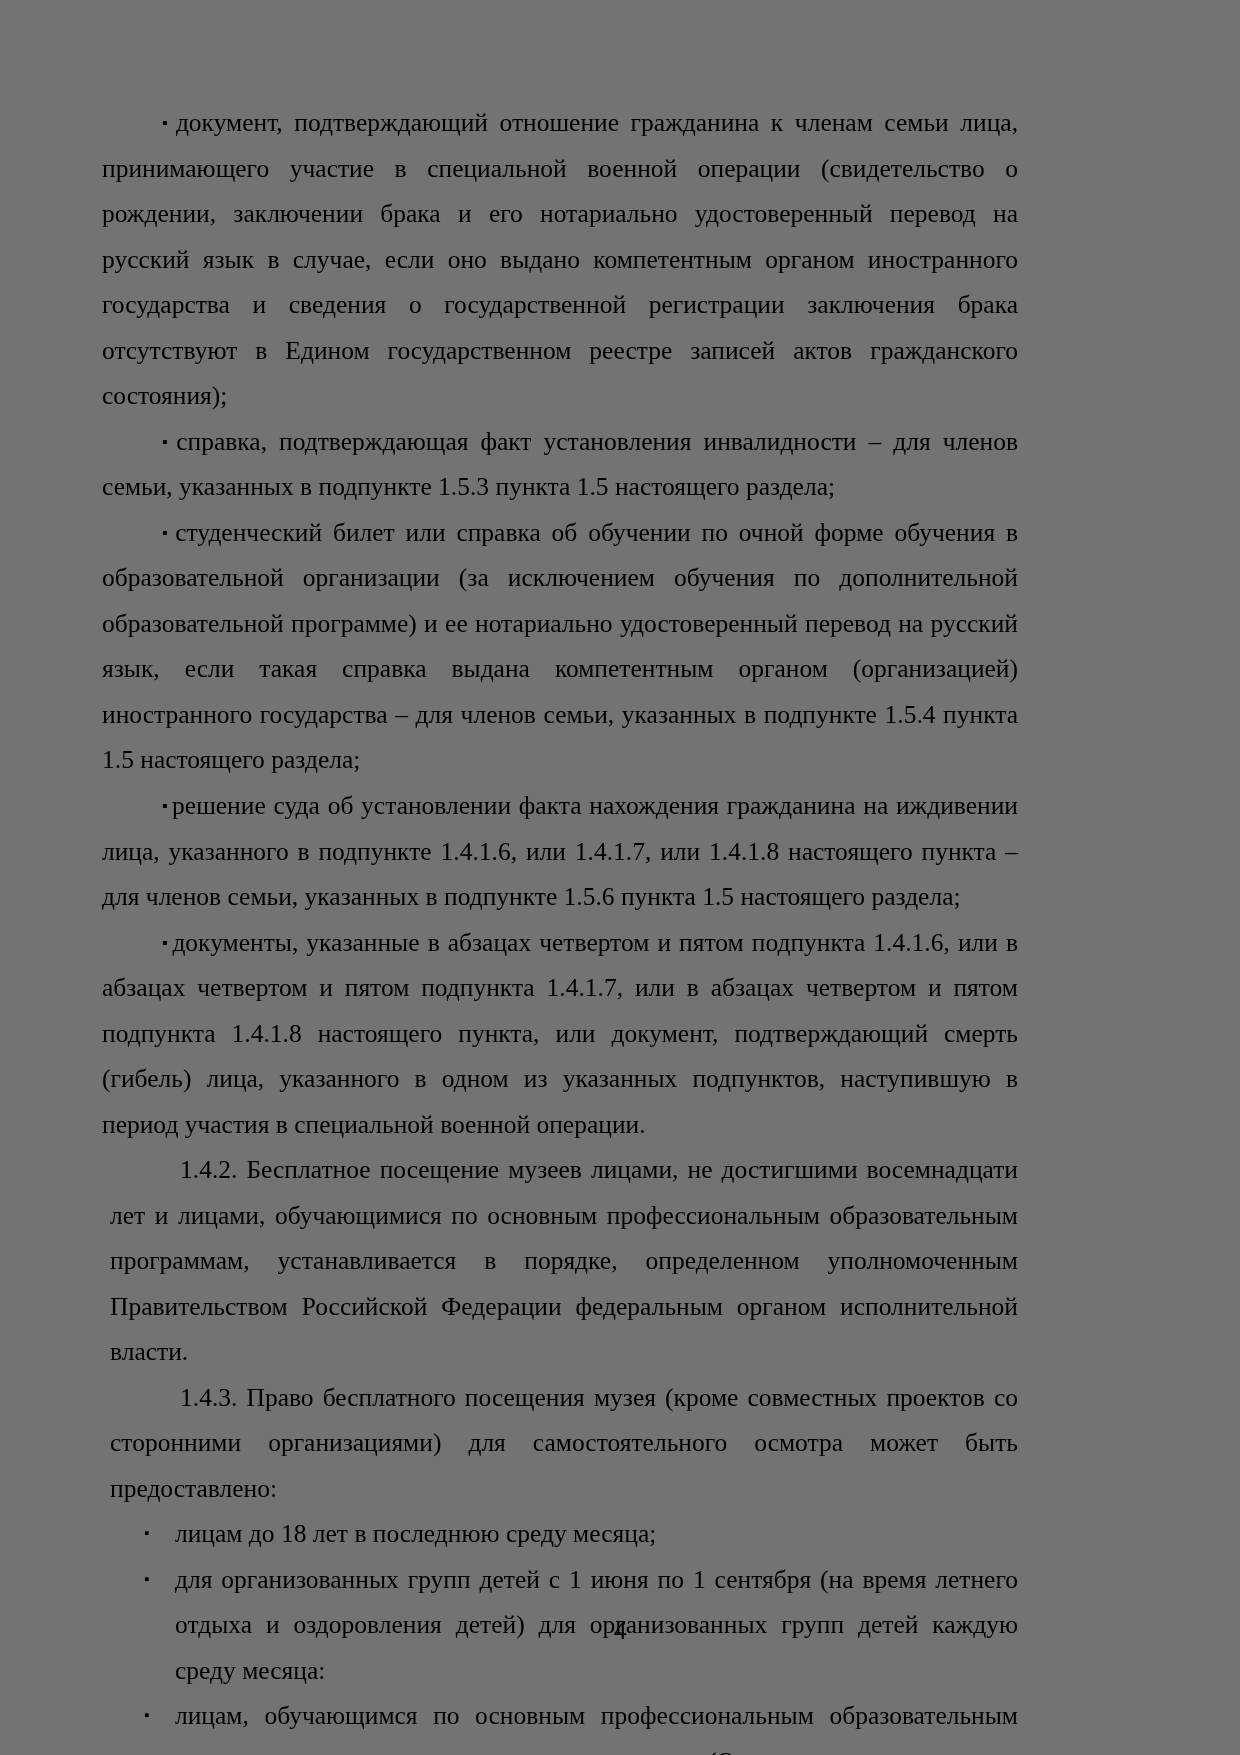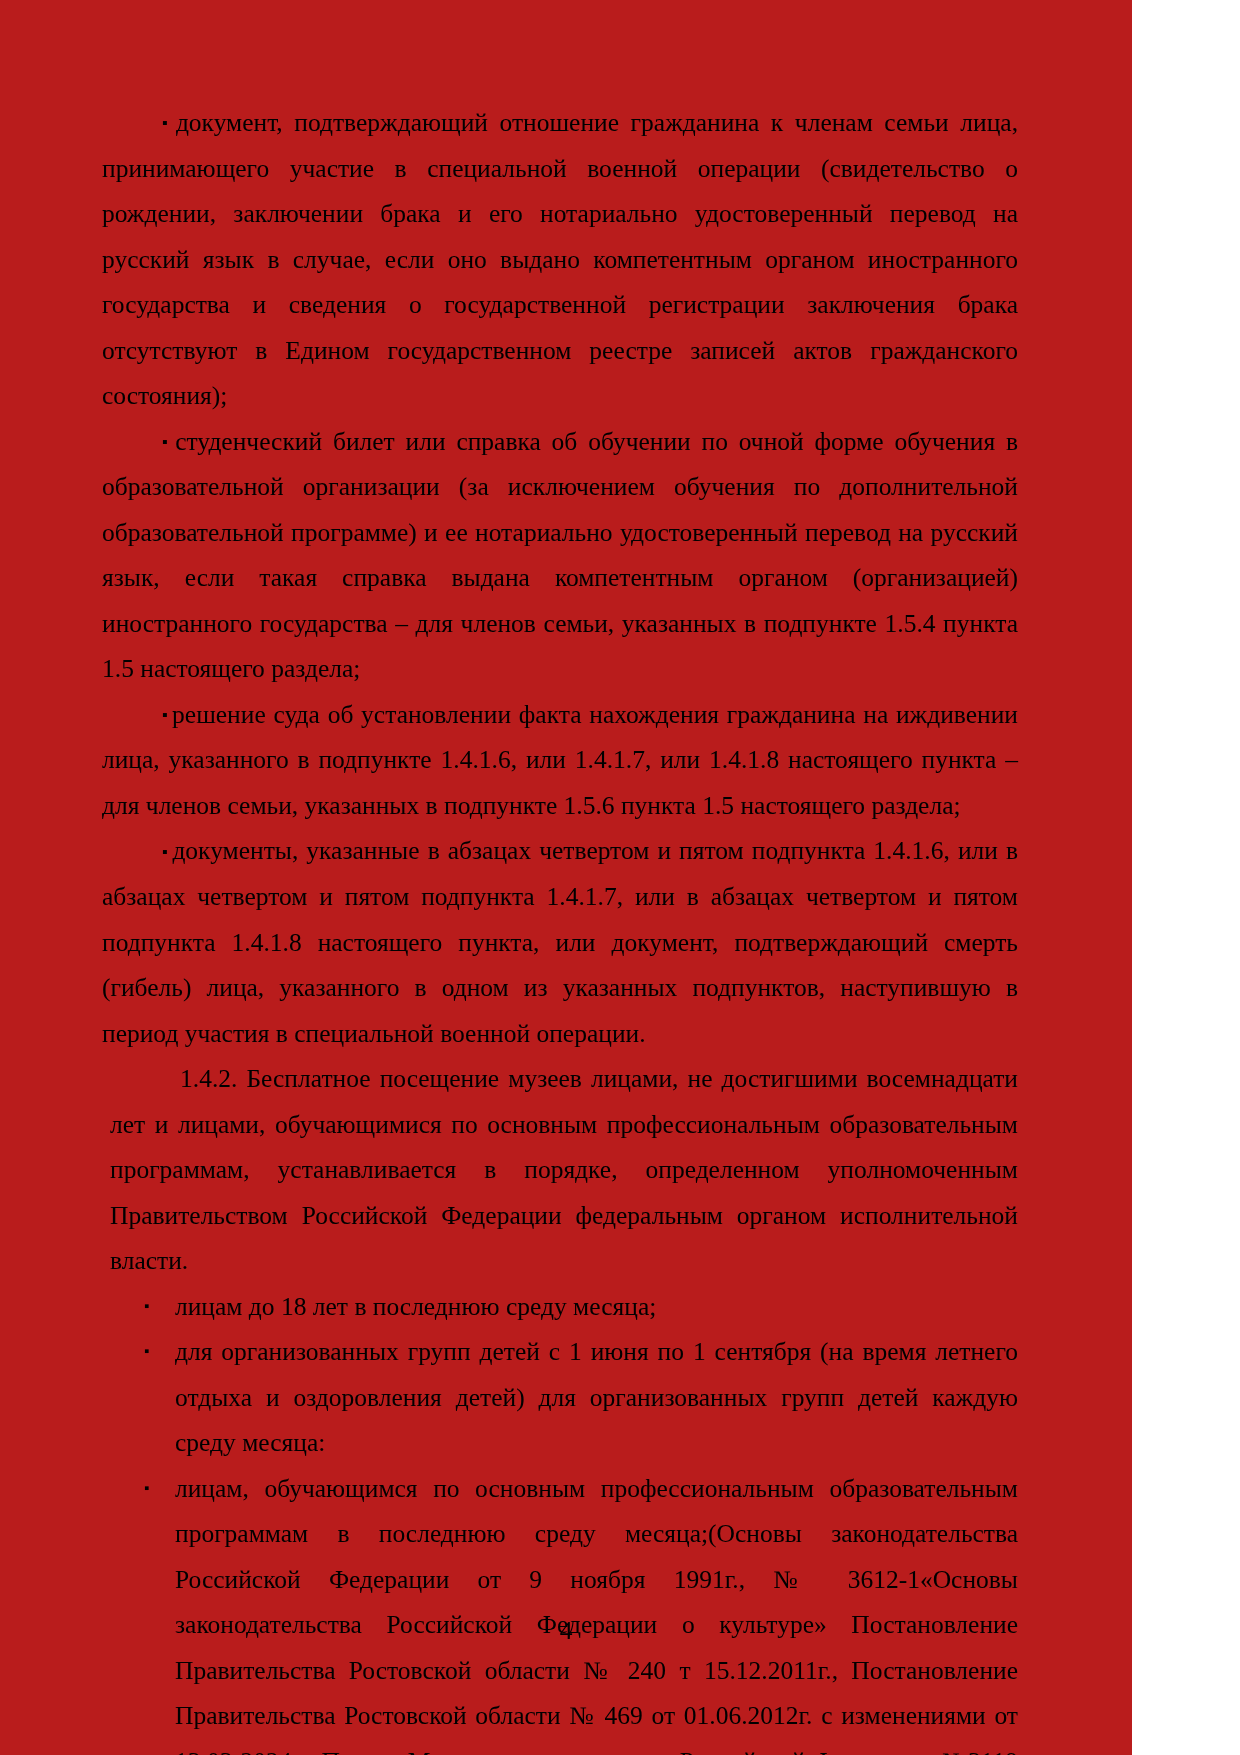--- a/index.html
+++ b/index.html
@@ -2,23 +2,23 @@
 <html lang="ru"><head>
 <meta charset="utf-8">
 <style>
   html, body {
     margin: 0;
     padding: 0;
     background: #ffffff;
   }
   .page {
     position: relative;
-    width: 1132px;
+    width: 1240px;
     height: 1755px;
-    background: #b91c1c;
+    background: #737373;
     box-sizing: border-box;
     padding: 100px 222px 0 102px;
     font-family: "Liberation Serif", "DejaVu Serif", serif;
     font-size: 25.5px;
     line-height: 45.5px;
     color: #000000;
     overflow: hidden;
   }
   .content {
     width: 916px;
@@ -75,29 +75,31 @@
   }
 </style>
 </head>
 <body>
 
 <div class="page">
   <div class="content">
 
     <p class="bullet-flow"><span class="sq">▪</span><span>документ, подтверждающий отношение гражданина к членам семьи лица, принимающего участие в специальной военной операции (свидетельство о рождении, заключении брака и его нотариально удостоверенный перевод на русский язык в случае, если оно выдано компетентным органом иностранного государства и сведения о государственной регистрации заключения брака отсутствуют в Едином государственном реестре записей актов гражданского состояния);</span></p>
 
+    <p class="bullet-flow"><span class="sq">▪</span><span>справка, подтверждающая факт установления инвалидности – для членов семьи, указанных в подпункте 1.5.3 пункта 1.5 настоящего раздела;</span></p>
 
     <p class="bullet-flow"><span class="sq">▪</span><span>студенческий билет или справка об обучении по очной форме обучения в образовательной организации (за исключением обучения по дополнительной образовательной программе) и ее нотариально удостоверенный перевод на русский язык, если такая справка выдана компетентным органом (организацией) иностранного государства – для членов семьи, указанных в подпункте 1.5.4 пункта 1.5 настоящего раздела;</span></p>
 
     <p class="bullet-flow"><span class="sq">▪</span><span>решение суда об установлении факта нахождения гражданина на иждивении лица, указанного в подпункте 1.4.1.6, или 1.4.1.7, или 1.4.1.8 настоящего пункта – для членов семьи, указанных в подпункте 1.5.6 пункта 1.5 настоящего раздела;</span></p>
 
     <p class="bullet-flow"><span class="sq">▪</span><span>документы, указанные в абзацах четвертом и пятом подпункта 1.4.1.6, или в абзацах четвертом и пятом подпункта 1.4.1.7, или в абзацах четвертом и пятом подпункта 1.4.1.8 настоящего пункта, или документ, подтверждающий смерть (гибель) лица, указанного в одном из указанных подпунктов, наступившую в период участия в специальной военной операции.</span></p>
 
     <p class="indent">1.4.2. Бесплатное посещение музеев лицами, не достигшими восемнадцати лет и лицами, обучающимися по основным профессиональным образовательным программам, устанавливается в порядке, определенном уполномоченным Правительством Российской Федерации федеральным органом исполнительной  власти.</p>
 
+    <p class="indent">1.4.3. Право бесплатного посещения музея  (кроме совместных проектов  со сторонними организациями) для самостоятельного осмотра может быть предоставлено:</p>
 
     <div class="hang"><span class="sq">▪</span><span>лицам до 18 лет в последнюю среду месяца;</span></div>
 
     <div class="hang"><span class="sq">▪</span><span>для организованных групп детей с 1 июня по 1 сентября (на время летнего отдыха и оздоровления детей) для организованных групп детей каждую среду месяца:</span></div>
 
     <div class="hang"><span class="sq">▪</span><span>лицам, обучающимся по основным профессиональным  образовательным программам в последнюю среду месяца;(Основы законодательства Российской Федерации от 9 ноября 1991г., № 3612-1«Основы законодательства Российской Федерации о культуре» Постановление Правительства Ростовской области № 240 т 15.12.2011г., Постановление Правительства Ростовской области № 469 от 01.06.2012г. с изменениями от 13.03 2024 г. Приказ Министерства культуры Российской Федерации №3119 от 17.12.2015г.)</span></div>
 
   </div>
 
   <div class="page-number">4</div>

